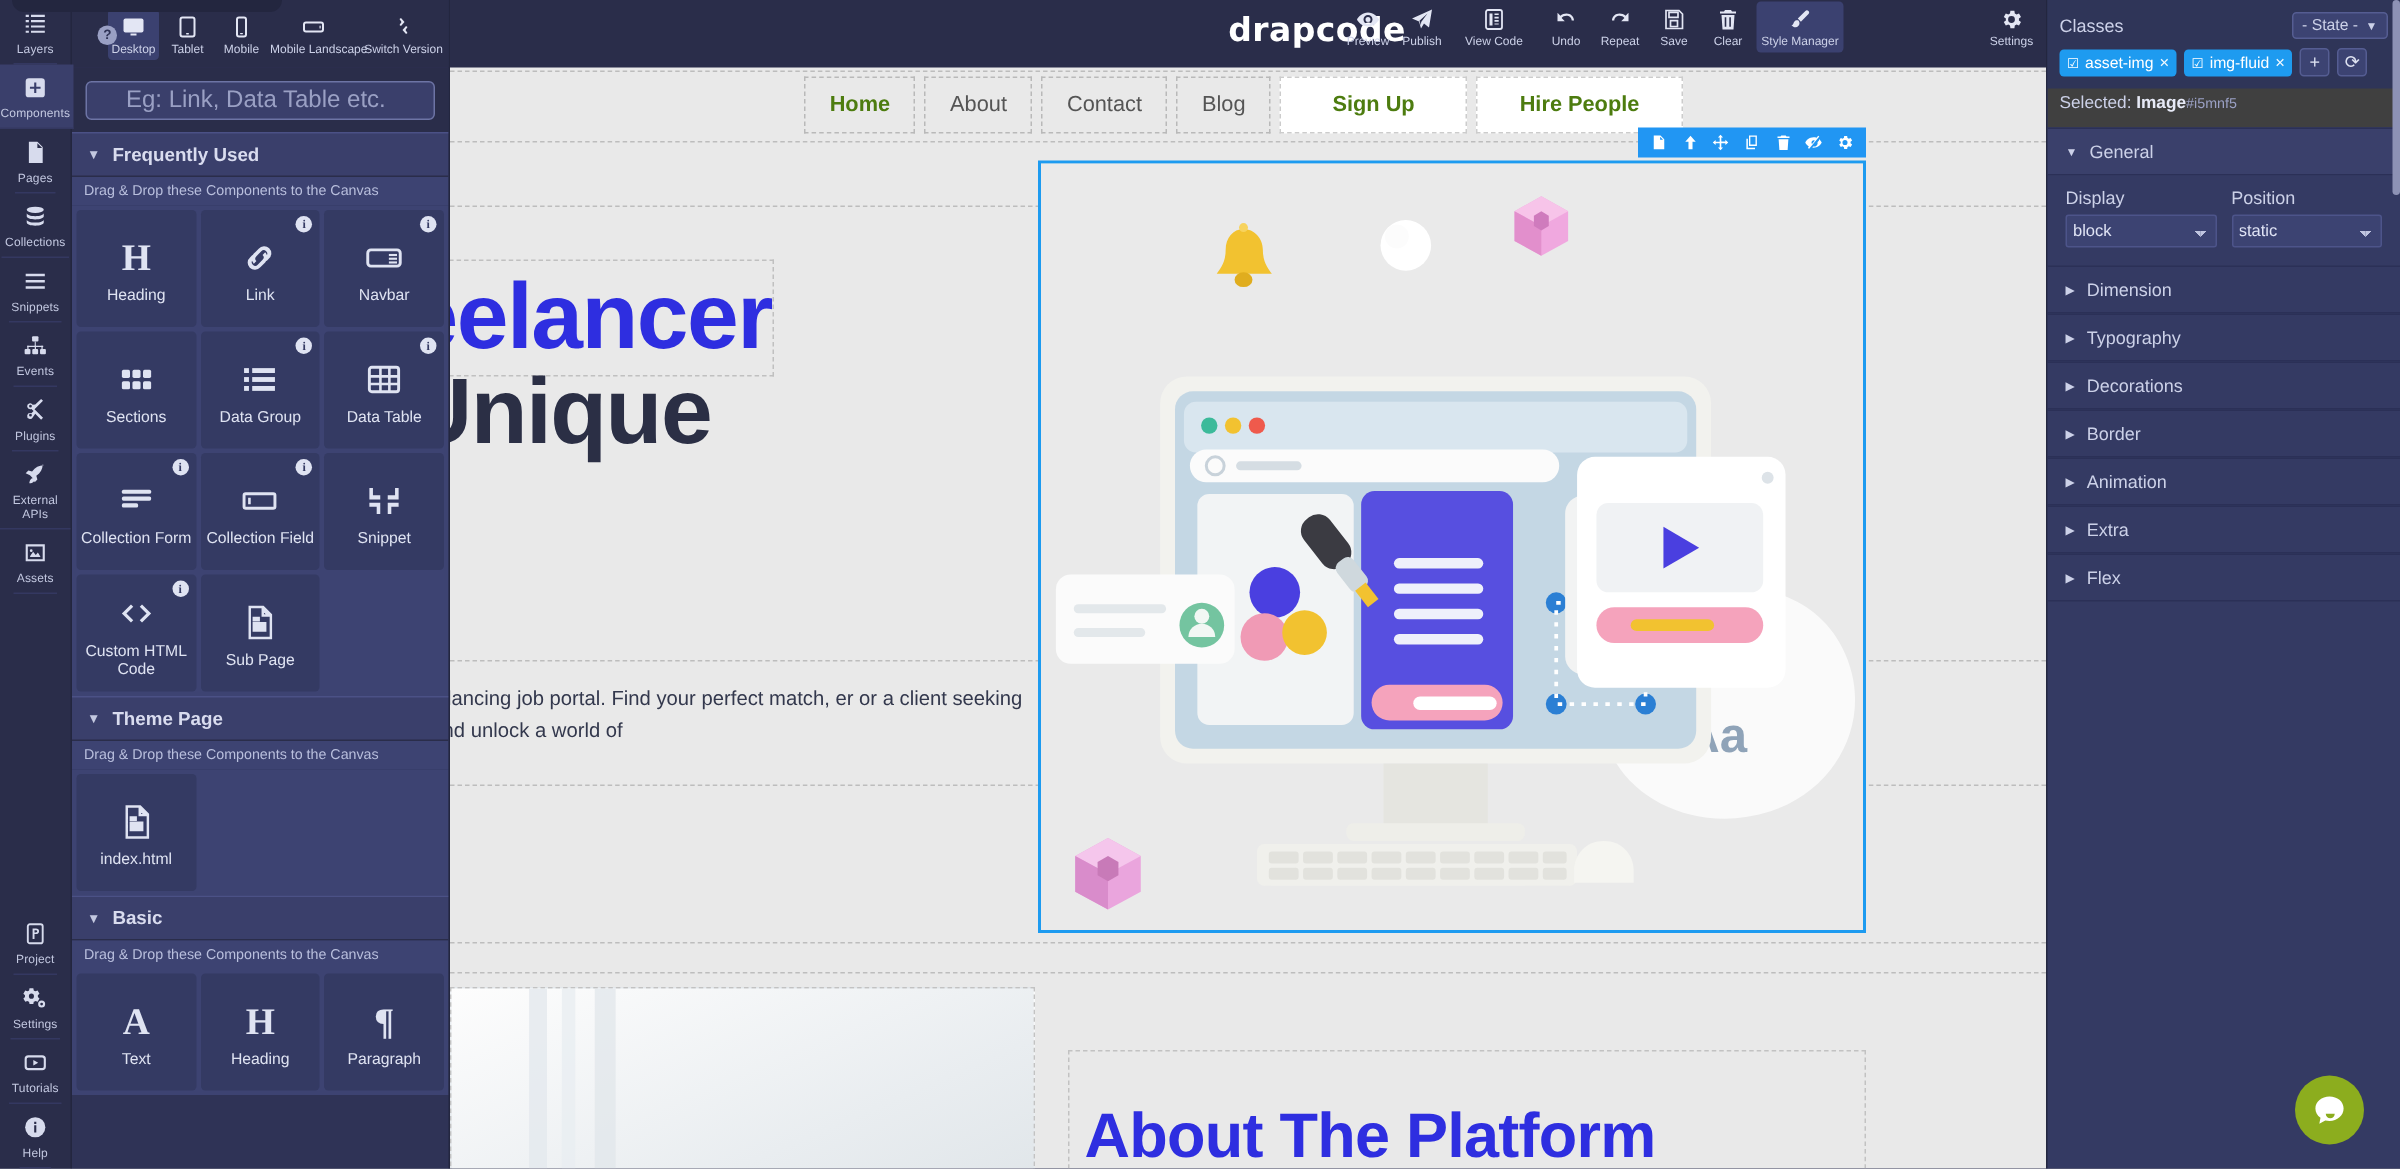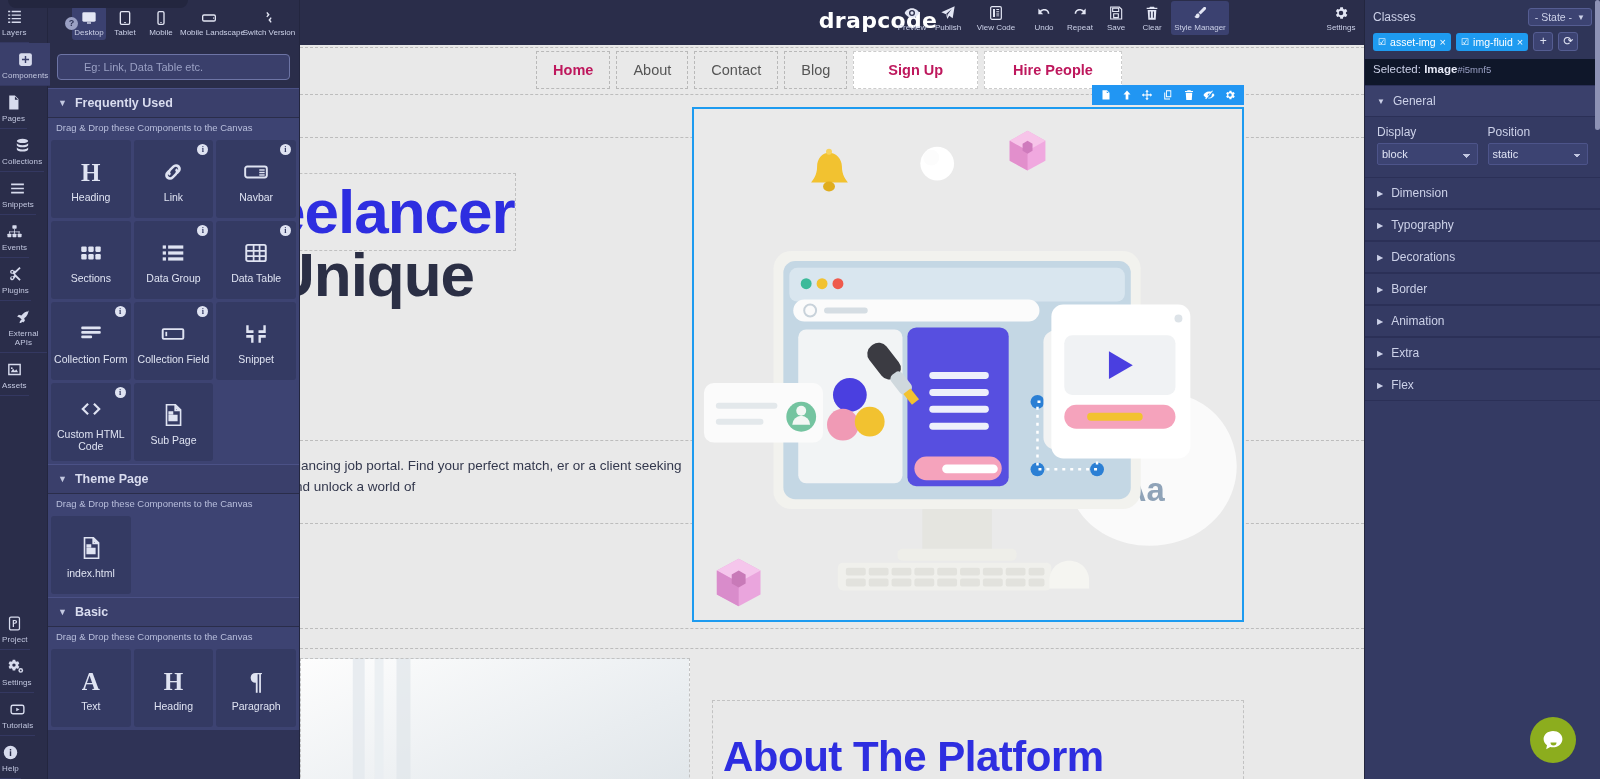--- a/index.html
+++ b/index.html
@@ -7,21 +7,21 @@
     width: 1600px; height: 779px;
     overflow: hidden;
     font-family: "Liberation Sans", sans-serif;
     background: #2d3050;
   }
   .app { position: relative; width: 1600px; height: 779px; display: flex; }
 
   
   .rail {
     width: 48px; height: 779px; background: #2a2d4a;
-    display: flex; flex-direction: column; align-items: flex-start;
+    display: flex; flex-direction: column; align-items: center;
     border-right: 1px solid #23263f; flex: 0 0 48px;
     position: relative; z-index: 40;
   }
   .rail-item {
     padding: 6px 2px 5px; text-align: center; color: #c3c8e0;
     cursor: pointer; border-bottom: 1px solid #343861;
   }
   .rail-item.active { background: #3a3f6b; }
   .rail-item .ic { display: block; height: 20px; line-height: 20px; font-size: 16px; }
   .rail-item .lb { display: block; font-size: 8px; margin-top: 2px; letter-spacing: .1px; color: #c3c8e0; }
@@ -30,21 +30,21 @@
 
   
   .comp-panel {
     width: 252px; flex: 0 0 252px; background: #2f3356; height: 779px;
     overflow: hidden; position: relative; z-index: 35;
     border-right: 1px solid #23263f;
   }
   .comp-search-wrap { padding: 9px 9px 8px; background: #2a2d4a; }
   .comp-search {
     width: 100%; height: 26px; background: #3a3f6b; border: 1px solid #6d74a5;
-    border-radius: 4px; color: #aeb4d4; font-size: 11px; padding: 0 8px 0 26px;
+    border-radius: 4px; color: #aeb4d4; font-size: 16px; padding: 0 8px 0 26px;
     font-family: "Liberation Sans", sans-serif;
   }
   .comp-search::placeholder { color: #9aa0c4; }
   .search-q {
     position: absolute; left: 17px; top: 17px; width: 13px; height: 13px;
     border-radius: 50%; background: #9aa0c4; color: #2f3356; font-size: 9px;
     text-align: center; line-height: 13px; font-weight: bold;
   }
   .sec-head {
     background: #3a3f6b; color: #d9dcef; font-size: 12.5px; font-weight: bold;
@@ -101,21 +101,21 @@
   .page { position: relative; width: 100%; height: 100%; background: #e9e9e9; }
 
   
   .wnav {
     position: absolute; top: 6px; left: 0; right: 0; height: 40px;
     display: flex; justify-content: center; align-items: stretch; gap: 0;
   }
   .wnav-inner { display: flex; align-items: stretch; height: 38px; }
   .wnav-item {
     display: flex; align-items: center; justify-content: center;
-    padding: 0 16px; font-size: 14.5px; color: #be185d; font-weight: bold;
+    padding: 0 16px; font-size: 14.5px; color: #4d7c0f; font-weight: bold;
     border: 1px dashed #b9b9b9; margin-right: 6px; background: transparent; cursor: pointer;
     font-family: "Liberation Sans", sans-serif;
   }
   .wnav-item.plain { color: #555; font-weight: normal; }
   .wnav-item.btn { background: #ffffff; border: 1px dashed #ccc; padding: 0 34px; }
   .wnav-item.btn2 { background: #ffffff; border: 1px dashed #ccc; padding: 0 28px; }
 
   .dashrow { position: absolute; left: 0; right: 0; border-top: 1px dashed #bdbdbd; }
 
   
@@ -189,21 +189,21 @@
   .chip {
     background: #1e9bf0; color: #fff; border-radius: 3px; font-size: 10.5px;
     padding: 3px 5px; display: flex; align-items: center; gap: 4px; cursor: pointer;
   }
   .chip .x { font-size: 11px; opacity: .95; }
   .chip .ck { font-size: 9px; }
   .chip-btn {
     background: #3c4372; border: 1px solid #555d92; border-radius: 3px; color: #dfe3f2;
     width: 20px; height: 19px; font-size: 12px; line-height: 17px; text-align: center; cursor: pointer;
   }
-  .selected-line { padding: 4px 8px 10px; font-size: 11.5px; color: #ccd1e8; background:#0f172a; }
+  .selected-line { padding: 4px 8px 10px; font-size: 11.5px; color: #ccd1e8; background:#404040; }
   .selected-line b { color: #e7eaf7; font-weight: bold; }
   .selected-line .sid { color: #9aa0c4; font-size: 9.5px; }
 
   .acc-head {
     display: flex; align-items: center; gap: 8px; padding: 8px 12px;
     color: #ccd1e8; font-size: 12px; border-top: 1px solid #2b3057;
     border-bottom: 1px solid #2b3057; cursor: pointer; background:#343a63;
   }
   .acc-head.open { background: #3a406b; }
   .acc-body { padding: 8px 12px 12px; background:#343a63; }

